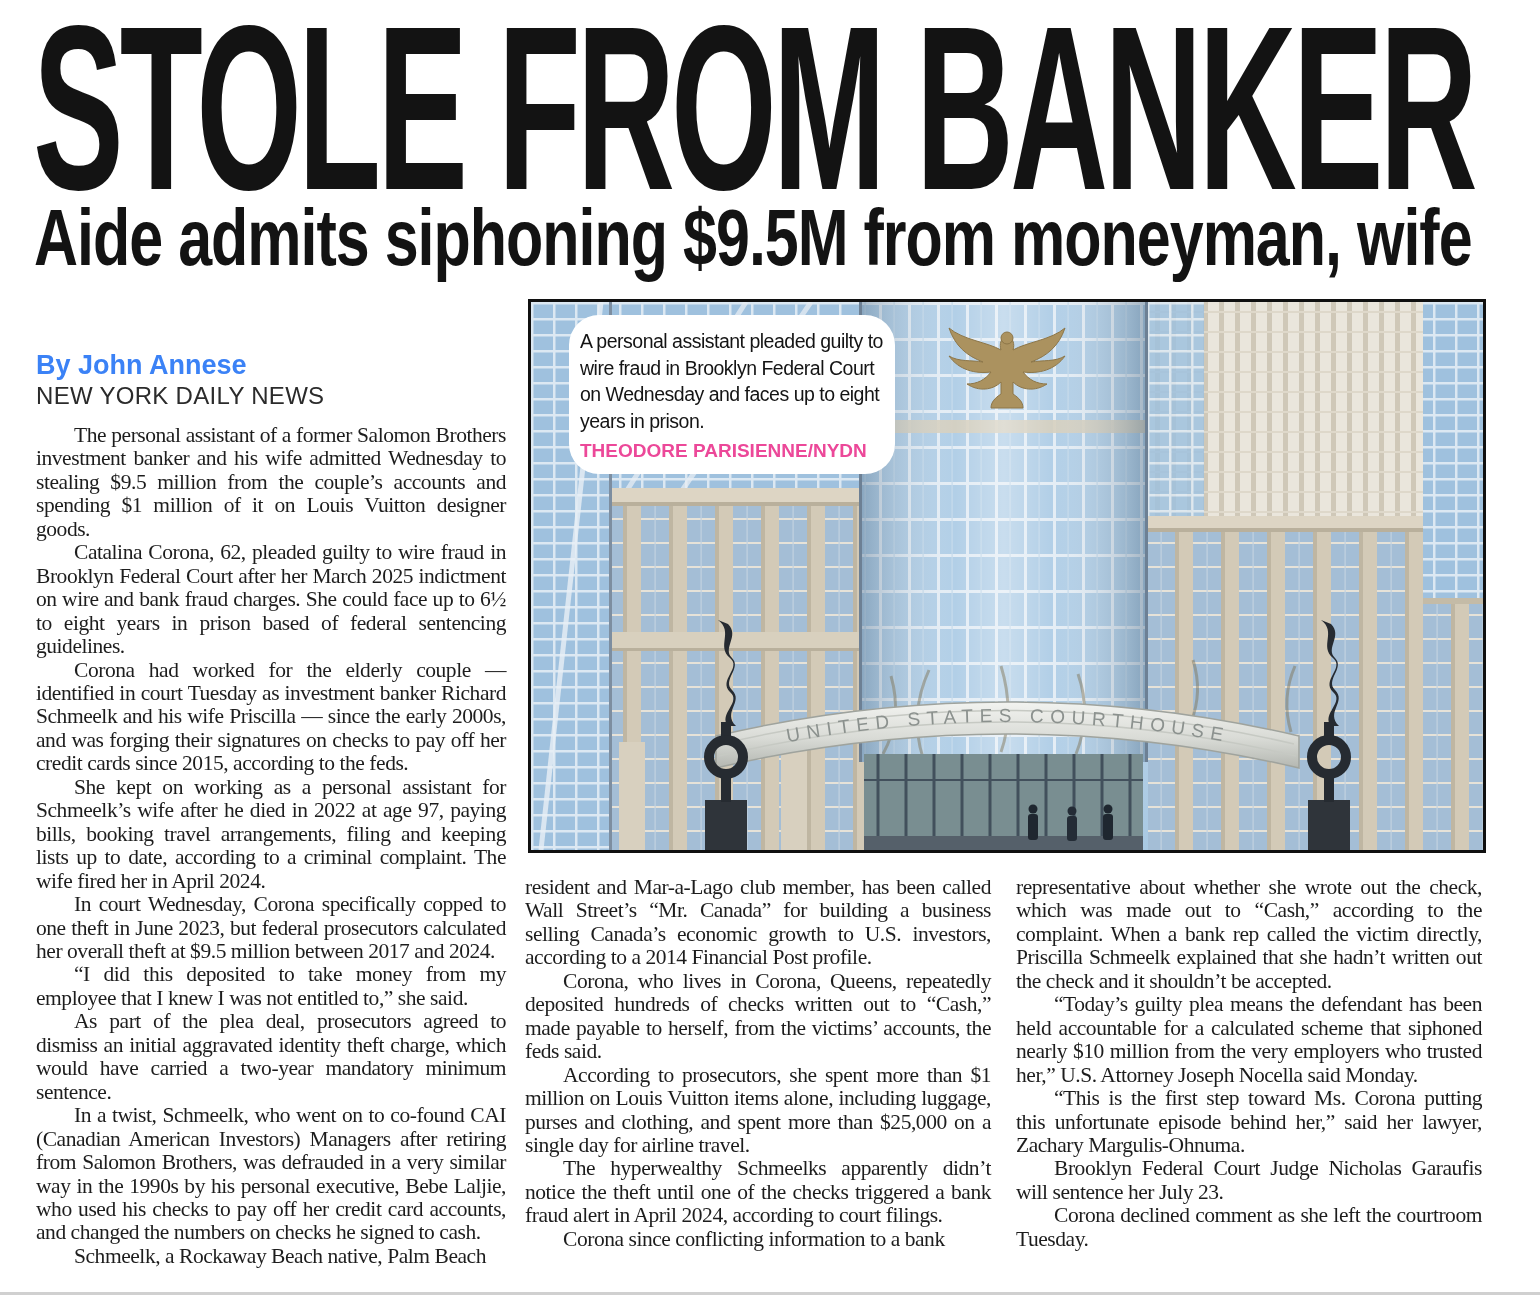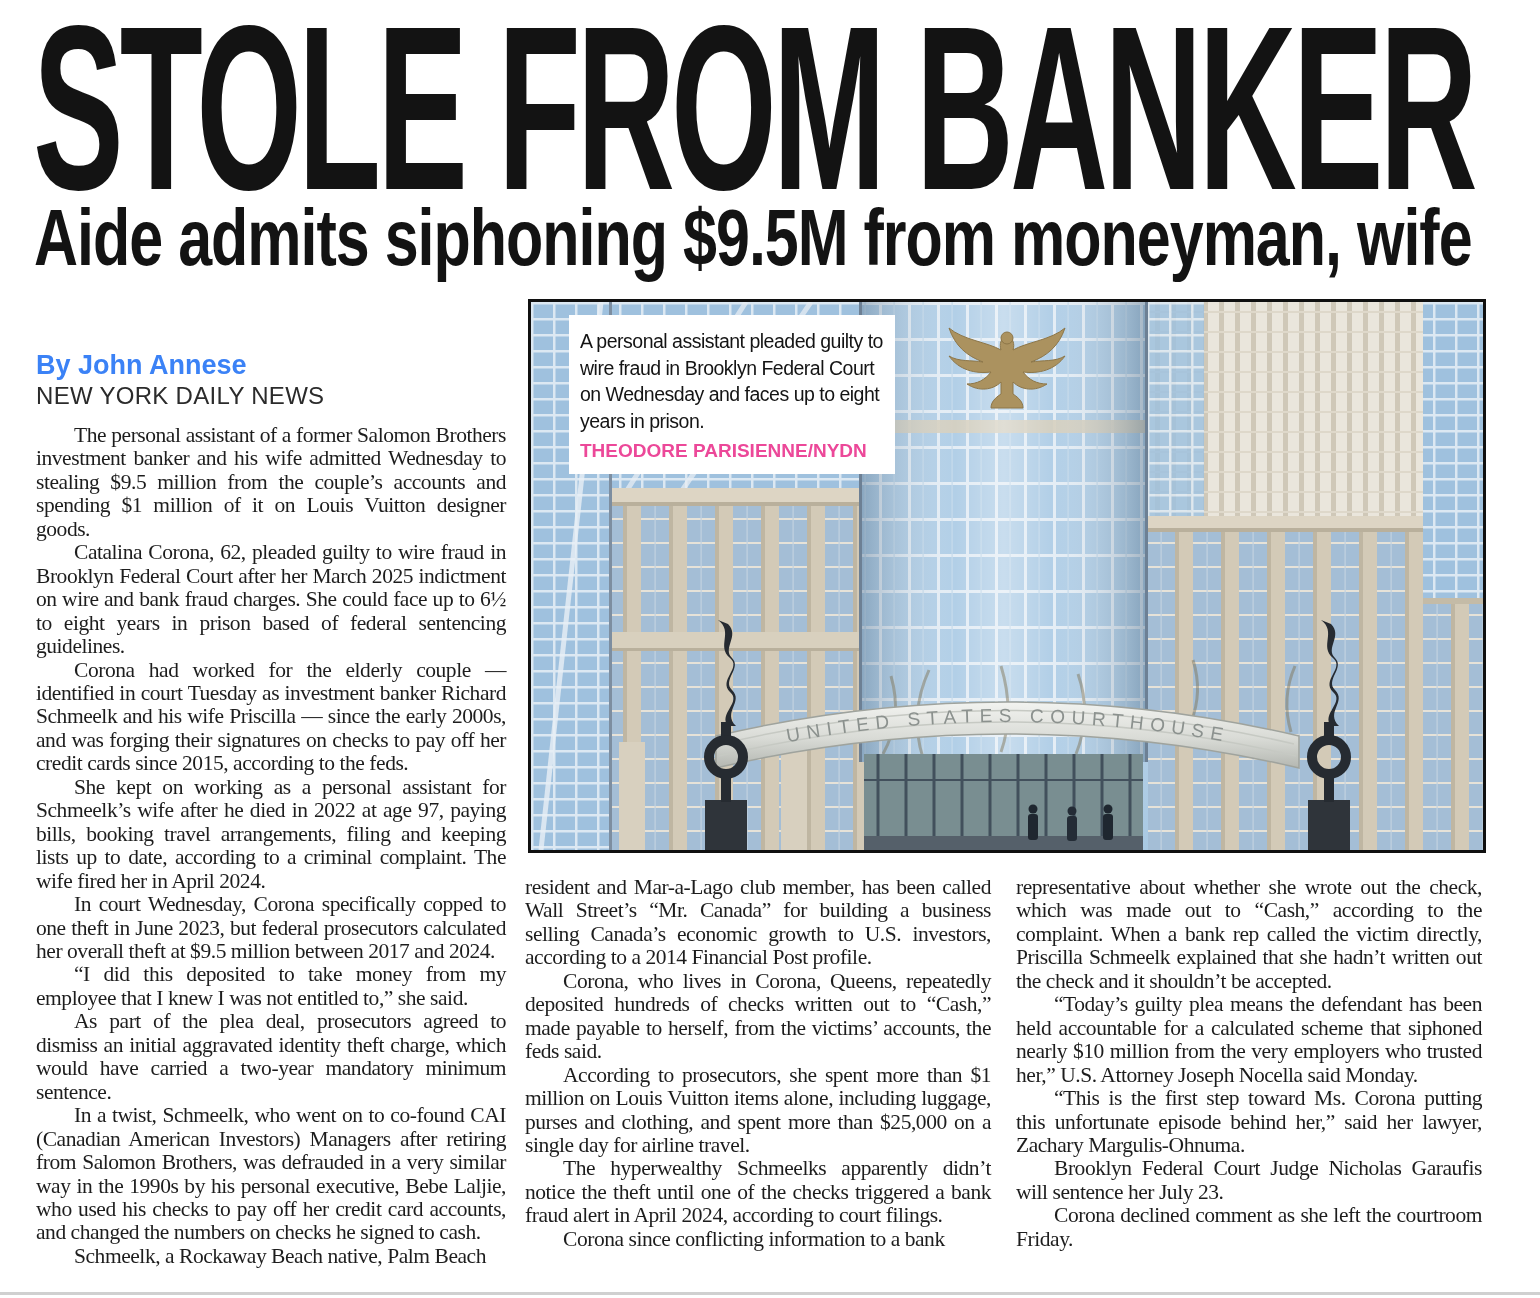--- a/index.html
+++ b/index.html
@@ -32,21 +32,21 @@
     color:#1d1d1d;
   }
   .para.no-indent{text-indent:0;}
   .photo{
     position:absolute;left:528px;top:299px;width:952px;height:548px;
     margin:0;border:3px solid #101010;background:#aecde6;
   }
   .photo svg{display:block;}
   .caption{
     position:absolute;left:38px;top:13px;width:326px;box-sizing:border-box;
-    background:#ffffff;padding:13px 8px 11px 11px;
+    background:#ffffff;padding:13px 8px 11px 11px;border-radius:30px;
   }
   .caption-text{
     display:block;font:400 19.5px/26.5px "Liberation Sans",sans-serif;
     letter-spacing:-0.5px;color:#141414;
   }
   .caption-credit{
     display:block;margin-top:5px;
     font:700 19px/24px "Liberation Sans",sans-serif;letter-spacing:0;color:#ec4899;
   }
   .bottom-rule{
@@ -227,16 +227,16 @@
     <p class="para">The hyperwealthy Schmeelks apparently didn’t notice the theft until one of the checks triggered a bank fraud alert in April 2024, according to court filings.</p>
     <p class="para">Corona since conflicting information to a bank</p>
   </div>
 
 <div class="col col-right">
 
 <p class="para no-indent">representative about whether she wrote out the check, which was made out to “Cash,” according to the complaint. When a bank rep called the victim directly, Priscilla Schmeelk explained that she hadn’t written out the check and it shouldn’t be accepted.</p>
     <p class="para">“Today’s guilty plea means the defendant has been held accountable for a calculated scheme that siphoned nearly $10 million from the very employers who trusted her,” U.S. Attorney Joseph Nocella said Monday.</p>
     <p class="para">“This is the first step toward Ms. Corona putting this unfortunate episode behind her,” said her lawyer, Zachary Margulis-Ohnuma.</p>
     <p class="para">Brooklyn Federal Court Judge Nicholas Garaufis will sentence her July 23.</p>
-    <p class="para">Corona declined comment as she left the courtroom Friday.</p>
+    <p class="para">Corona declined comment as she left the courtroom Tuesday.</p>
   </div>
 
 <div class="bottom-rule"></div>
 
 </body></html>

